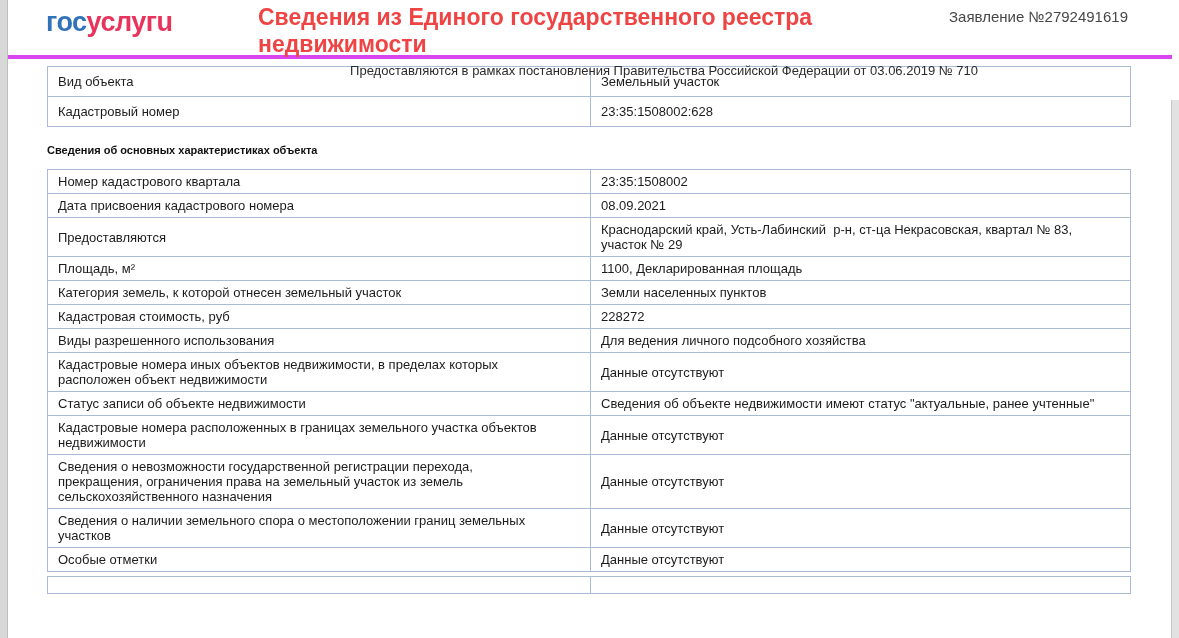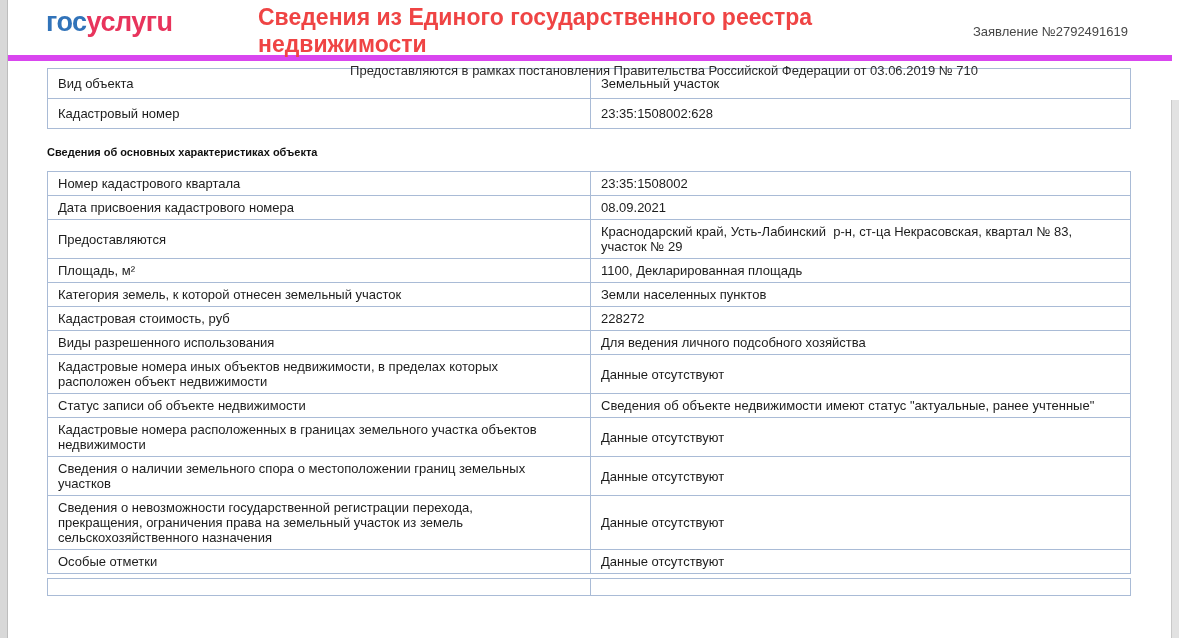--- a/index.html
+++ b/index.html
@@ -6,28 +6,28 @@
   .stage{
     position:relative;width:1179px;height:638px;overflow:hidden;
     background:#ffffff;color:#1c1c1c;
     font-family:"Liberation Sans","DejaVu Sans",sans-serif;
   }
   .edge-left{position:absolute;left:0;top:0;bottom:0;width:7px;background:#d8d8d8;border-right:1px solid
     #bdbdbd;}
   .edge-right{position:absolute;right:0;top:100px;bottom:0;width:7px;background:#e2e2e2;border-left:1px solid #c8c8c8;}
   .page{position:absolute;left:8px;top:0;width:1164px;}
 
-  header{position:relative;height:55px;border-bottom:6px solid #d946ef;background:#fff;}
+  header{position:relative;height:55px;border-bottom:4px solid #d946ef;background:#fff;}
   .logo{position:absolute;left:38px;top:7px;font-size:27px;font-weight:bold;letter-spacing:-0.5px;}
   .logo-blue{color:#3173b9;}
   .logo-red{color:#e8345c;}
   .titles{position:absolute;left:250px;top:4px;width:720px;}
   .title{font-size:23px;font-weight:bold;color:#ef4444;}
   .subtitle{font-size:13px;margin-top:5px;color:#2b2b2b;text-align:right;}
-  .application{position:absolute;right:44px;top:24px;font-size:13px;color:#474747;}
+  .application{position:absolute;right:44px;top:8px;font-size:15px;color:#474747;}
 
   table.t{border-collapse:collapse;table-layout:fixed;margin-left:39px;width:1084px;}
   table.t td{
     border:1px solid #a9bbd6;padding:4px 10px;font-size:13px;line-height:15px;
     vertical-align:middle;color:#1c1c1c;white-space:pre-wrap;word-wrap:break-word;
   }
   col.c1{width:543px;}
   table.summary{margin-top:7px;}
   table.summary td{padding:7px 10px;}
   .section-heading{margin:17px 0 0 39px;font-size:11px;font-weight:bold;color:#101010;}
@@ -115,28 +115,28 @@
         <tr>
           <td>Статус записи об объекте недвижимости</td>
           <td>Сведения об объекте недвижимости имеют статус "актуальные, ранее учтенные"</td>
         </tr>
         <tr>
           <td>Кадастровые номера расположенных в границах земельного участка объектов
 недвижимости</td>
           <td>Данные отсутствуют</td>
         </tr>
         <tr>
-          <td>Сведения о наличии земельного спора о местоположении границ земельных
-участков</td>
+          <td>Сведения о невозможности государственной регистрации перехода,
+прекращения, ограничения права на земельный участок из земель
+сельскохозяйственного назначения</td>
           <td>Данные отсутствуют</td>
         </tr>
         <tr>
-          <td>Сведения о невозможности государственной регистрации перехода,
-прекращения, ограничения права на земельный участок из земель
-сельскохозяйственного назначения</td>
+          <td>Сведения о наличии земельного спора о местоположении границ земельных
+участков</td>
           <td>Данные отсутствуют</td>
         </tr>
         <tr>
           <td>Особые отметки</td>
           <td>Данные отсутствуют</td>
         </tr>
       </tbody>
     </table>
 
     <table class="t next">

